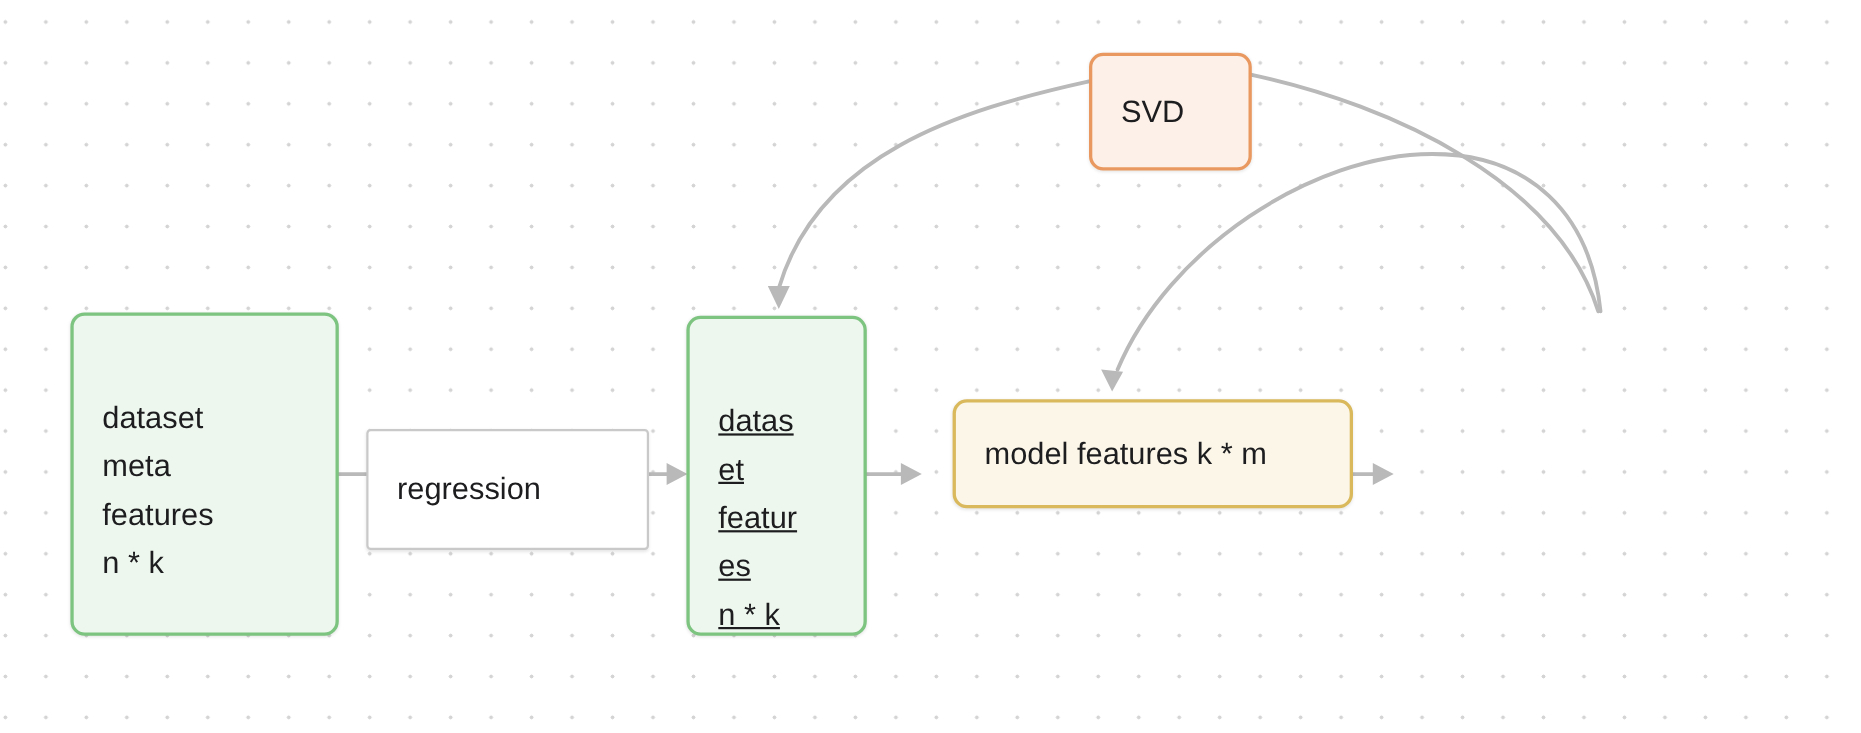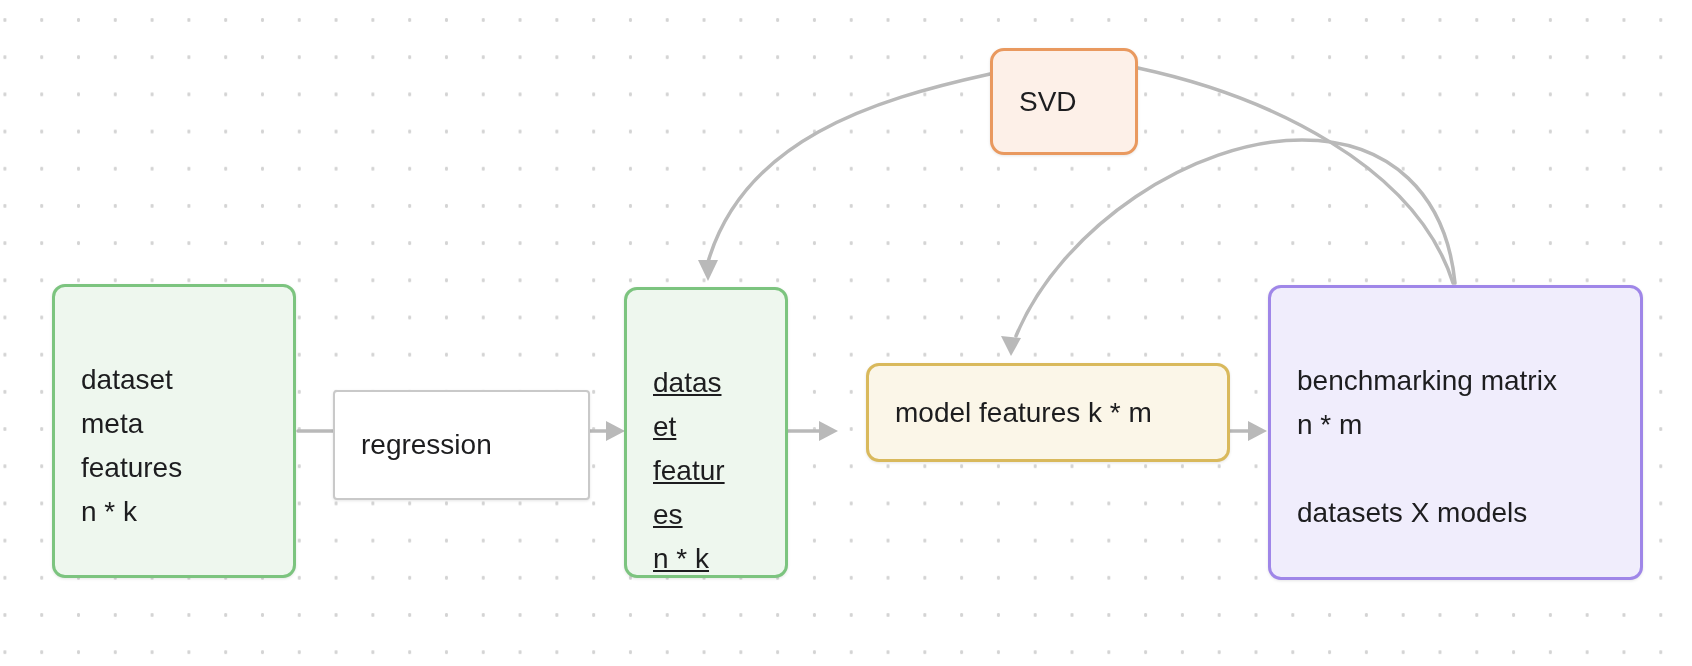--- a/index.html
+++ b/index.html
@@ -37,21 +37,21 @@
     border-radius: 13px;
     background: #fff;
     font-size: 28px;
     line-height: 44px;
     white-space: pre-line;
     box-shadow: 0 1px 3px rgba(0,0,0,0.10);
     padding: 0 26px;
   }
   .node.top-align { padding-top: 27px; }
   .node.v-center { display: flex; align-items: center; }
-  .node-dataset-meta   { left: 52px;   top: 284px; width: 244px; height: 294px; }
+  .node-dataset-meta   { left: 64px;   top: 284px; width: 244px; height: 294px; }
   .node-regression     { left: 333px;  top: 390px; width: 257px; height: 110px; border-width: 2px; border-radius: 4px; }
   .node-dataset-feat   { left: 624px;  top: 287px; width: 164px; height: 291px; text-decoration: underline; }
   .node-svd            { left: 990px;  top: 48px;  width: 148px; height: 107px; }
   .node-model-feat     { left: 866px;  top: 363px; width: 364px; height: 99px; }
   .node-benchmarking   { left: 1268px; top: 285px; width: 375px; height: 295px; }
 </style>
 </head>
 <body>
 
 <div class="canvas" style="--bg: #ffffff; --dot: #d4d4d4; --arrow: #b9b9b9; --text: #1d1d1f;">
@@ -90,28 +90,22 @@
   </div>
 
   <div class="node node-dataset-feat top-align" style="border-color: rgb(124, 196, 127); background: rgb(238, 247, 238);">
     <span>datas
 et
 featur
 es
 n * k</span>
   </div>
 
-  <div class="node node-svd v-center" style="border-color: rgb(233, 153, 95); background: rgb(253, 240, 232); border-radius: 14px;">
+  <div class="node node-svd v-center" style="border-color: rgb(233, 153, 95); background: rgb(253, 240, 232);">
     <span>SVD</span>
   </div>
 
   <div class="node node-model-feat v-center" style="border-color: rgb(217, 185, 92); background: rgb(251, 246, 232);">
     <span>model features k * m</span>
   </div>
 
-  <div class="node node-benchmarking top-align" style="border-color: rgb(159, 134, 232); background: rgb(240, 237, 252);">
-    <span>benchmarking matrix
-n * m
-
-datasets X models</span>
-  </div>
 
 </div>
 
 </body></html>

